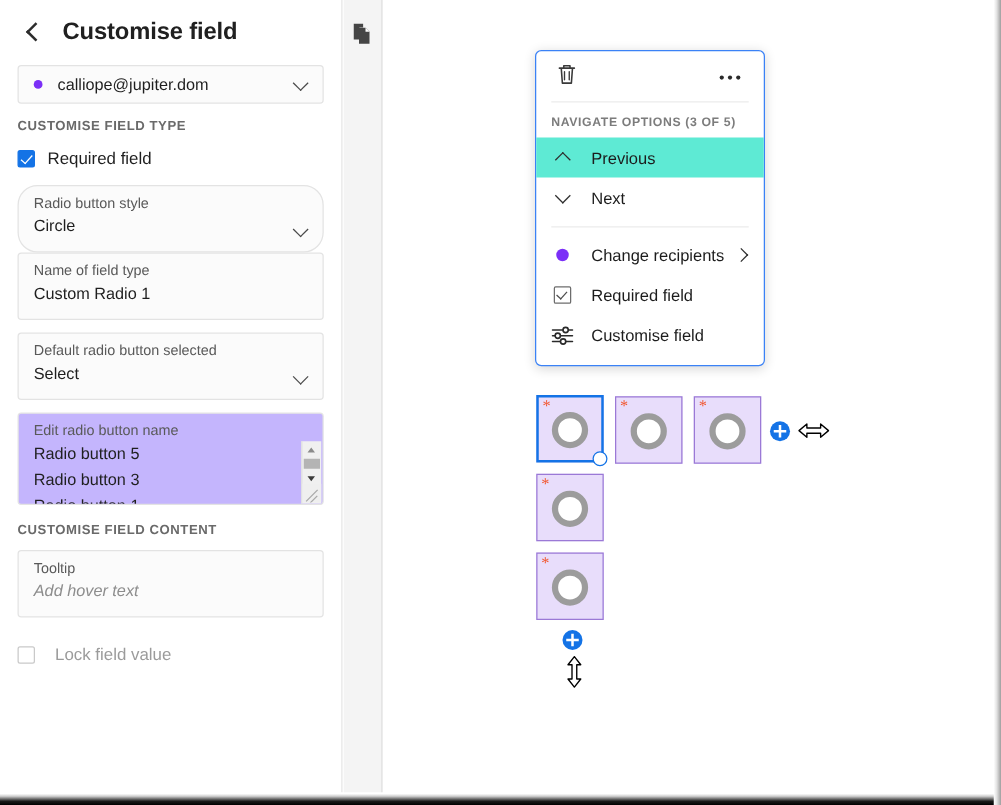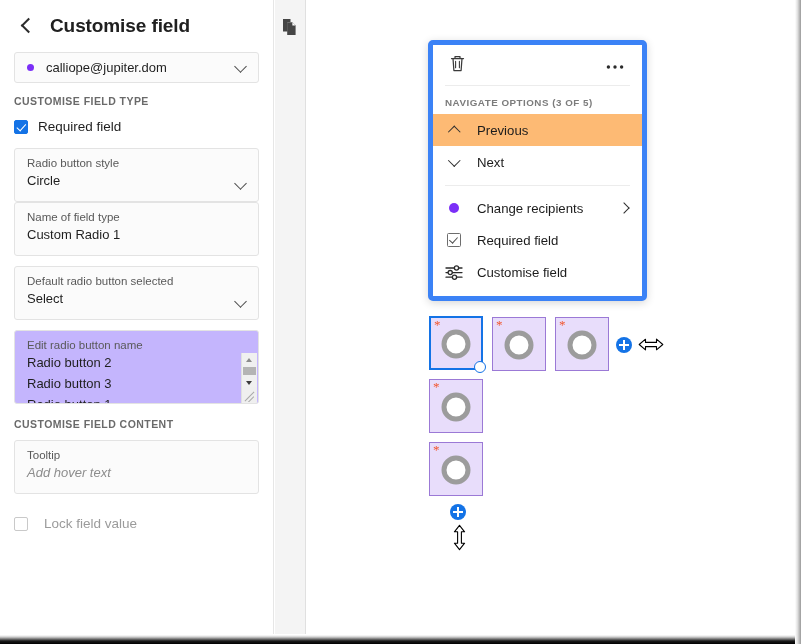--- a/index.html
+++ b/index.html
@@ -246,23 +246,23 @@
     left: 307px; top: 0;
     width: 494px;
     height: 634px;
     background: #ffffff;
   }
 
   
   #ctx-menu {
     position: absolute;
     left: 121px; top: 40px;
-    width: 219px;
-    background: #ffffff;
-    border: 5px solid #3b82f6;
+    width: 184px;
+    background: #ffffff;
+    border: 1px solid #3b82f6;
     border-radius: 5px;
     box-shadow: 0 2px 9px rgba(0,0,0,0.16);
     padding: 0 0 8px 0;
     box-sizing: border-box;
   }
   .menu-toprow {
     height: 40px;
     display: flex;
     align-items: center;
     justify-content: space-between;
@@ -283,21 +283,21 @@
   }
   .menu-item {
     display: flex;
     align-items: center;
     height: 32px;
     padding-left: 12px;
     gap: 14px;
     cursor: pointer;
     position: relative;
   }
-  .menu-item.hover { background: #fdba74; }
+  .menu-item.hover { background: #5eead4; }
   .menu-item-label {
     font-size: 13.2px;
     color: #1c1c1c;
   }
   .mi-icon {
     width: 18px; height: 18px;
     display: flex;
     align-items: center;
     justify-content: center;
     flex: 0 0 auto;
@@ -442,40 +442,40 @@
       <span class="chev-down chev-single"></span>
     </div>
 
     <div class="section-label" style="margin-top:12px;">CUSTOMISE FIELD TYPE</div>
 
     <div class="checkrow" style="margin-top:12px;">
       <span class="cb checked"></span>
       <span class="checkrow-label">Required field</span>
     </div>
 
-    <div class="field-box stacked" style="margin-top:14px;">
+    <div class="field-box stacked" style="margin-top:14px;border-radius:16px;">
       <div class="field-sublabel">Radio button style</div>
       <div class="field-value">Circle</div>
       <span class="chev-down chev-stacked"></span>
     </div>
 
     <div class="field-box stacked" style="margin-top:0;">
       <div class="field-sublabel">Name of field type</div>
       <div class="field-value">Custom Radio 1</div>
     </div>
 
     <div class="field-box stacked" style="margin-top:10px;">
       <div class="field-sublabel">Default radio button selected</div>
       <div class="field-value">Select</div>
       <span class="chev-down chev-stacked"></span>
     </div>
 
     <div class="listbox" style="margin-top:10px;">
       <div class="field-sublabel">Edit radio button name</div>
-      <div class="list-item">Radio button 2</div>
+      <div class="list-item">Radio button 5</div>
       <div class="list-item">Radio button 3</div>
       <div class="list-item">Radio button 1</div>
       <div class="list-scroll">
         <div class="sc-arrow sc-up"></div>
         <div class="sc-thumb"></div>
         <div class="sc-arrow sc-down"></div>
       </div>
       <div class="resize-grip"></div>
     </div>
 

